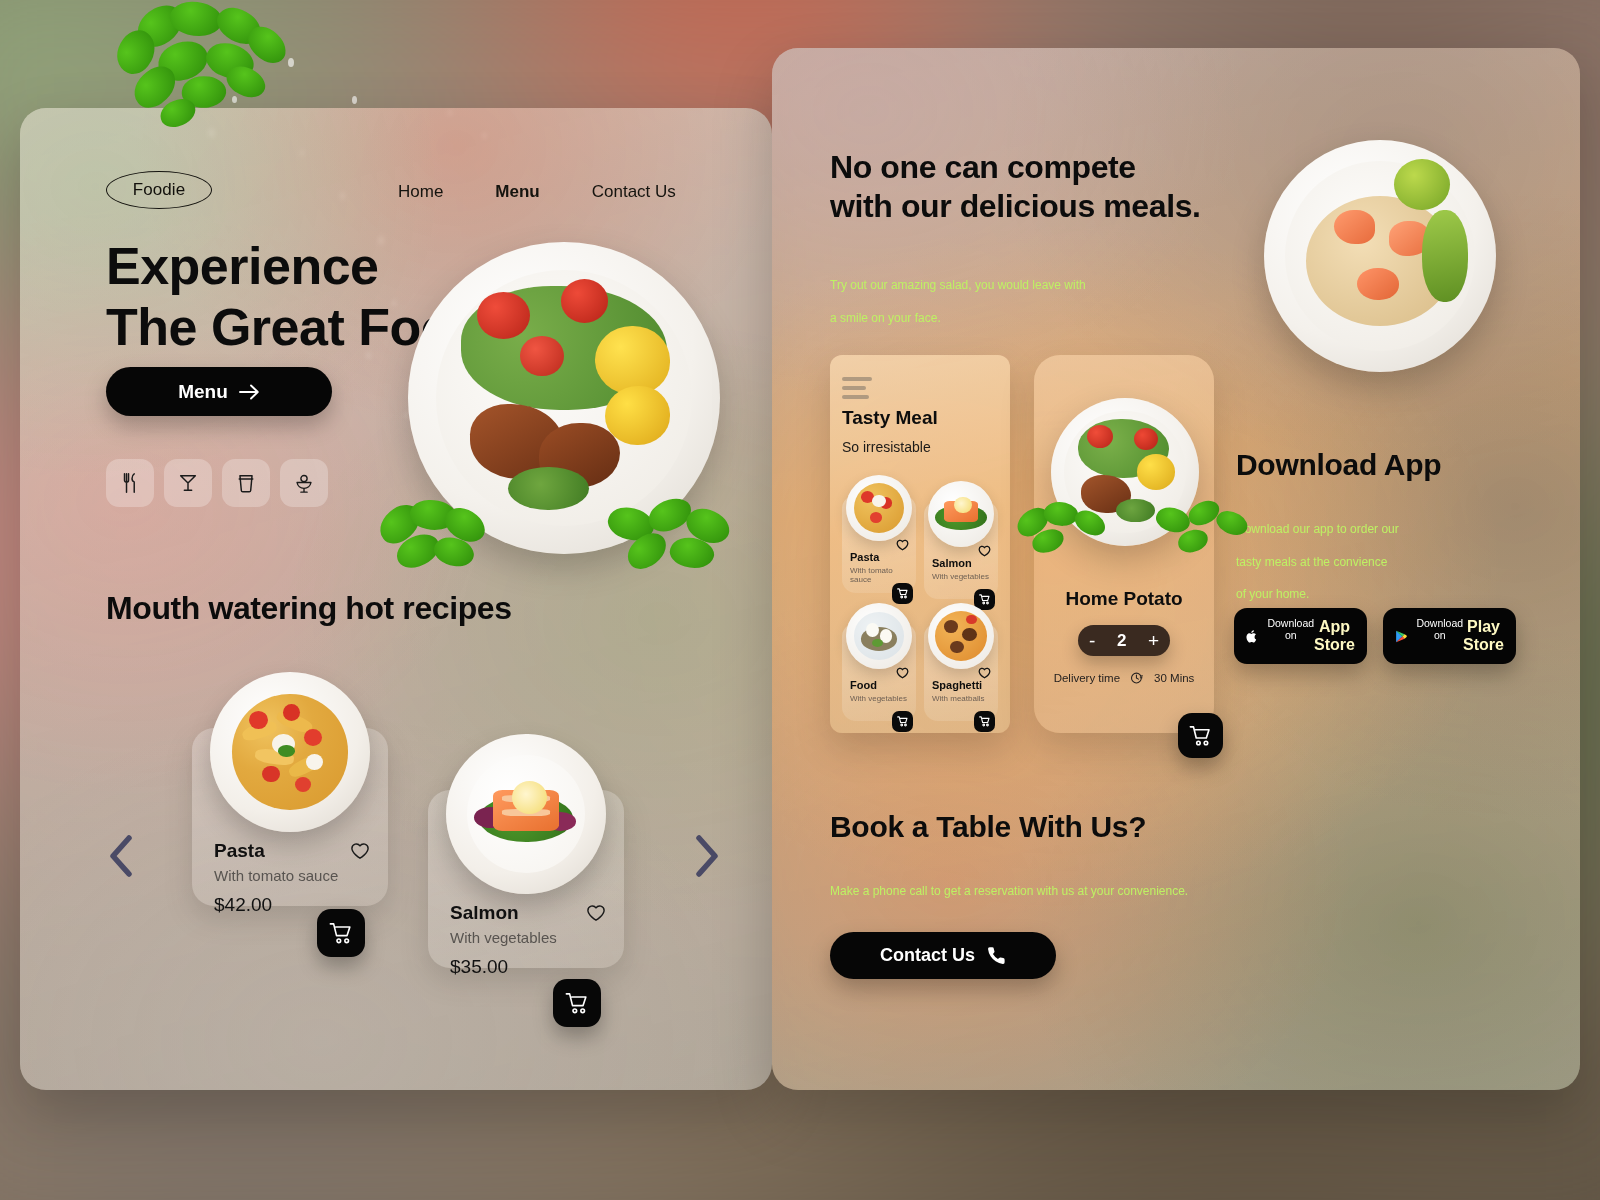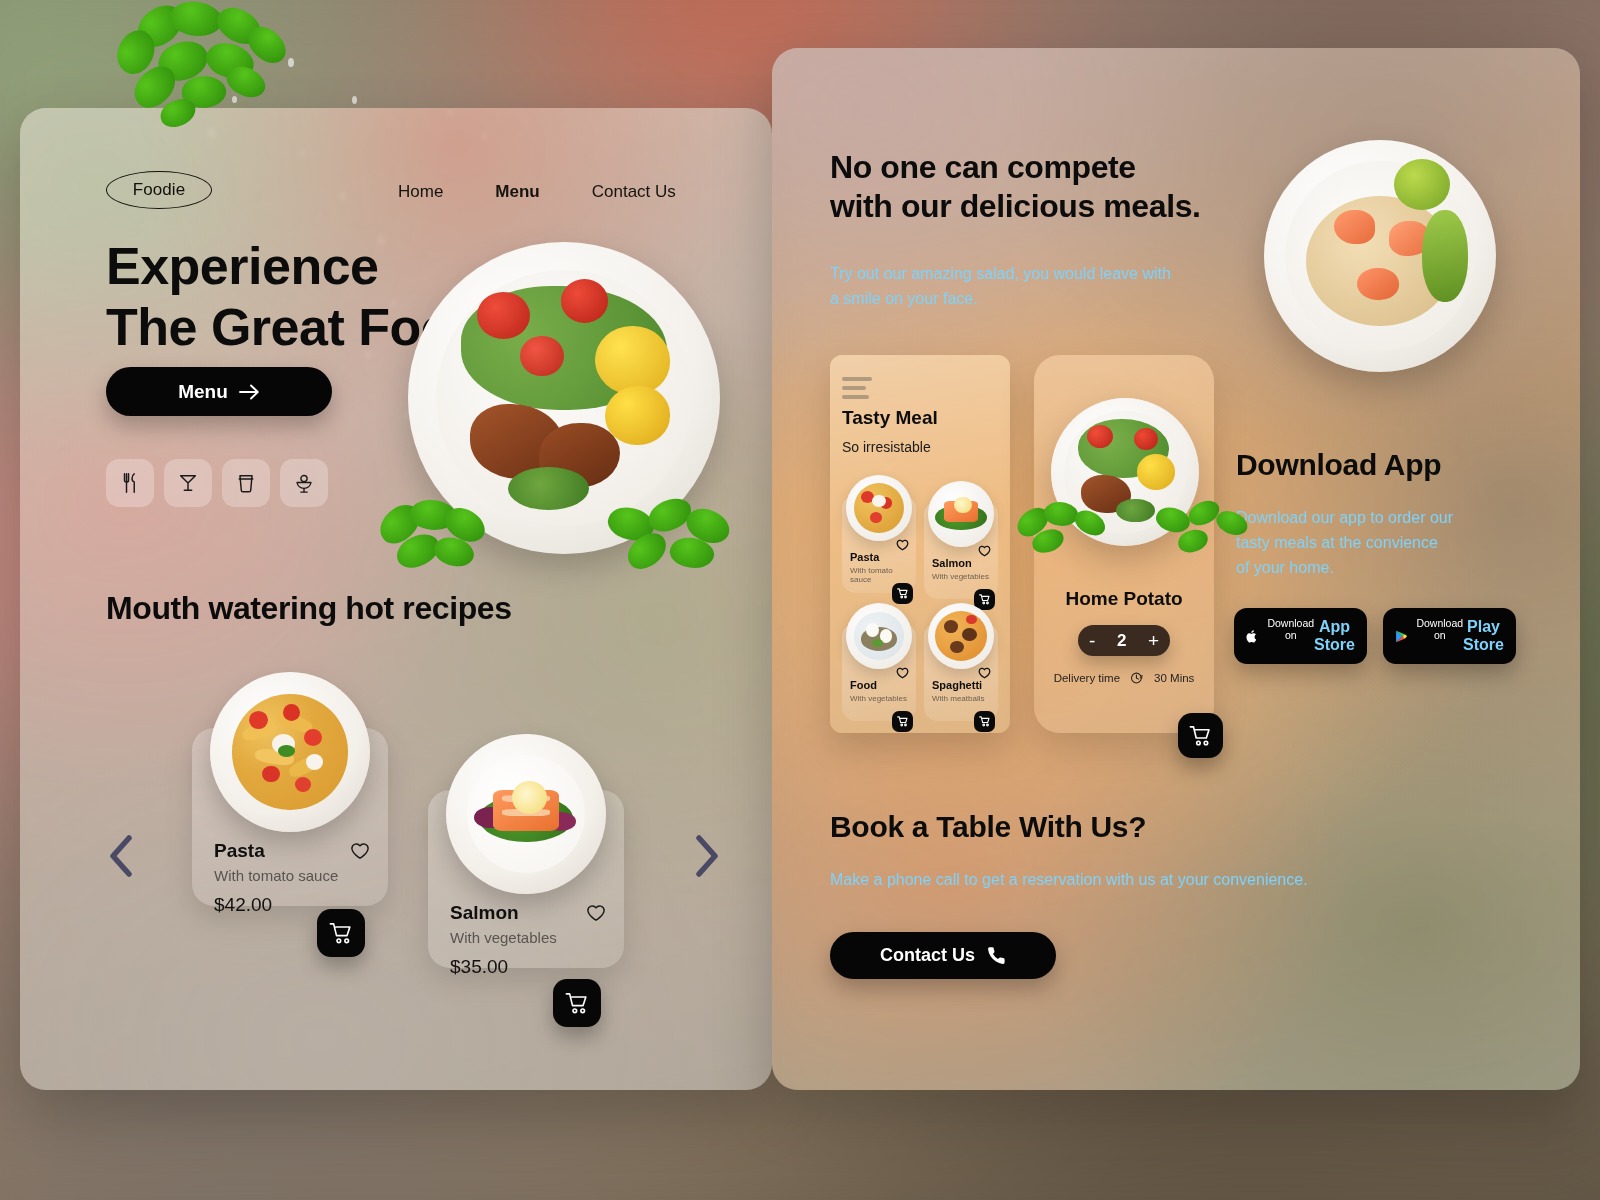--- a/index.html
+++ b/index.html
@@ -68,21 +68,21 @@
       radial-gradient(ellipse 560px 440px at 80% 84%, rgba(104,116,78,.45), rgba(104,116,78,0) 72%),
       linear-gradient(170deg, rgba(206,186,178,.80) 0%, rgba(224,178,128,.78) 40%, rgba(198,176,150,.80) 75%, rgba(176,172,152,.84) 100%);
   }
 
   .panel-inner { position: relative; width: 100%; height: 100%; }
 
   
   .h1 { font-size: 52px; font-weight: 800; color: #0c0c0c; letter-spacing: -.5px; line-height: 1.18; }
   .h2 { font-size: 32px; font-weight: 800; color: #0c0c0c; letter-spacing: -.4px; line-height: 1.22; }
   .h3 { font-size: 30px; font-weight: 800; color: #0c0c0c; letter-spacing: -.3px; }
-  .body { font-size: 16px; color: #7dd3fc; line-height: 1.55; }
+  .body { font-size: 12px; color: #bef264; line-height: 1.55; margin-top: 14px; }
 
   
   #logo {
     position: absolute; left: 106px; top: 171px;
     width: 106px; height: 38px;
     border: 1.6px solid #14130f; border-radius: 50%;
     display: flex; align-items: center; justify-content: center;
     font-size: 17px; color: #12100c; letter-spacing: .1px;
   }
   #nav { position: absolute; left: 398px; top: 182px; display: flex; gap: 52px; }
@@ -235,21 +235,21 @@
   #dl-body  { position: absolute; left: 1236px; top: 506px; width: 286px; }
   #store-row { position: absolute; left: 1234px; top: 608px; display: flex; gap: 16px; }
   .store-btn {
     width: 133px; height: 56px; border-radius: 13px;
     background: #050505; border: none; cursor: pointer;
     display: flex; align-items: center; gap: 9px; padding: 0 12px;
     box-shadow: 0 10px 22px rgba(0,0,0,.26);
   }
   .store-btn .st-txt { display: flex; align-items: flex-start; line-height: 1.1; }
   .store-btn .st-sm { color: #fff; font-size: 10.5px; }
-  .store-btn .st-lg { color: #7dd3fc; font-size: 16px; font-weight: 700; }
+  .store-btn .st-lg { color: #fef9c3; font-size: 16px; font-weight: 700; }
 
   #book-title { position: absolute; left: 830px; top: 810px; }
   #book-body  { position: absolute; left: 830px; top: 868px; width: 610px; }
   #contact-btn {
     position: absolute; left: 830px; top: 932px;
     width: 226px; height: 47px;
     background: #060606; border: none; border-radius: 24px;
     color: #fff; font-size: 18px; font-weight: 600; font-family: inherit;
     cursor: pointer; display: flex; align-items: center; justify-content: center; gap: 12px;
     box-shadow: 0 10px 22px rgba(0,0,0,.25);

